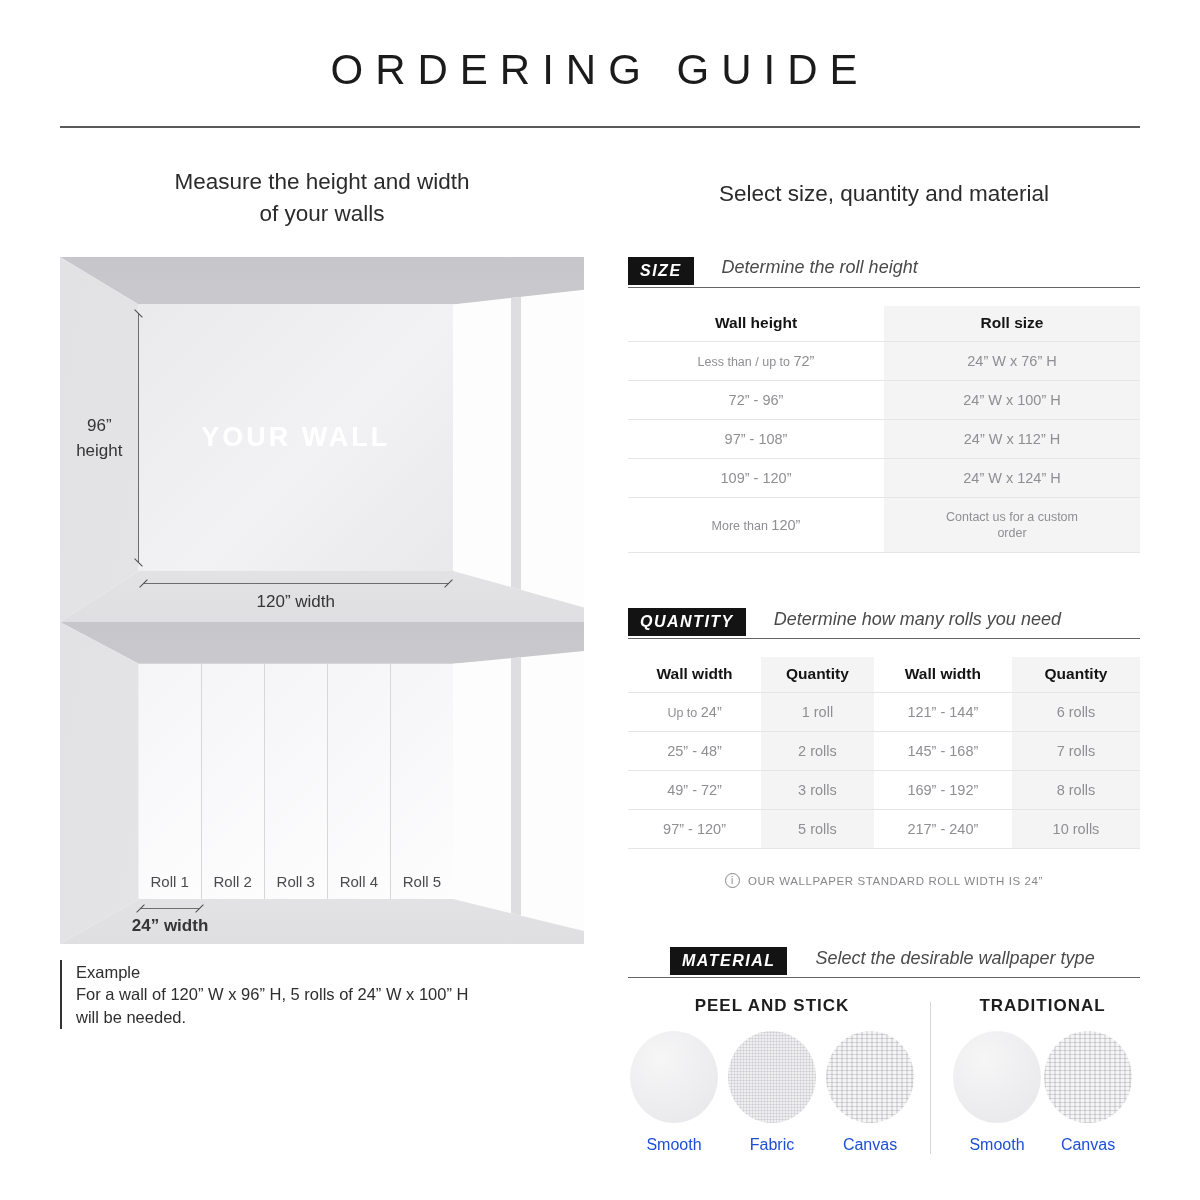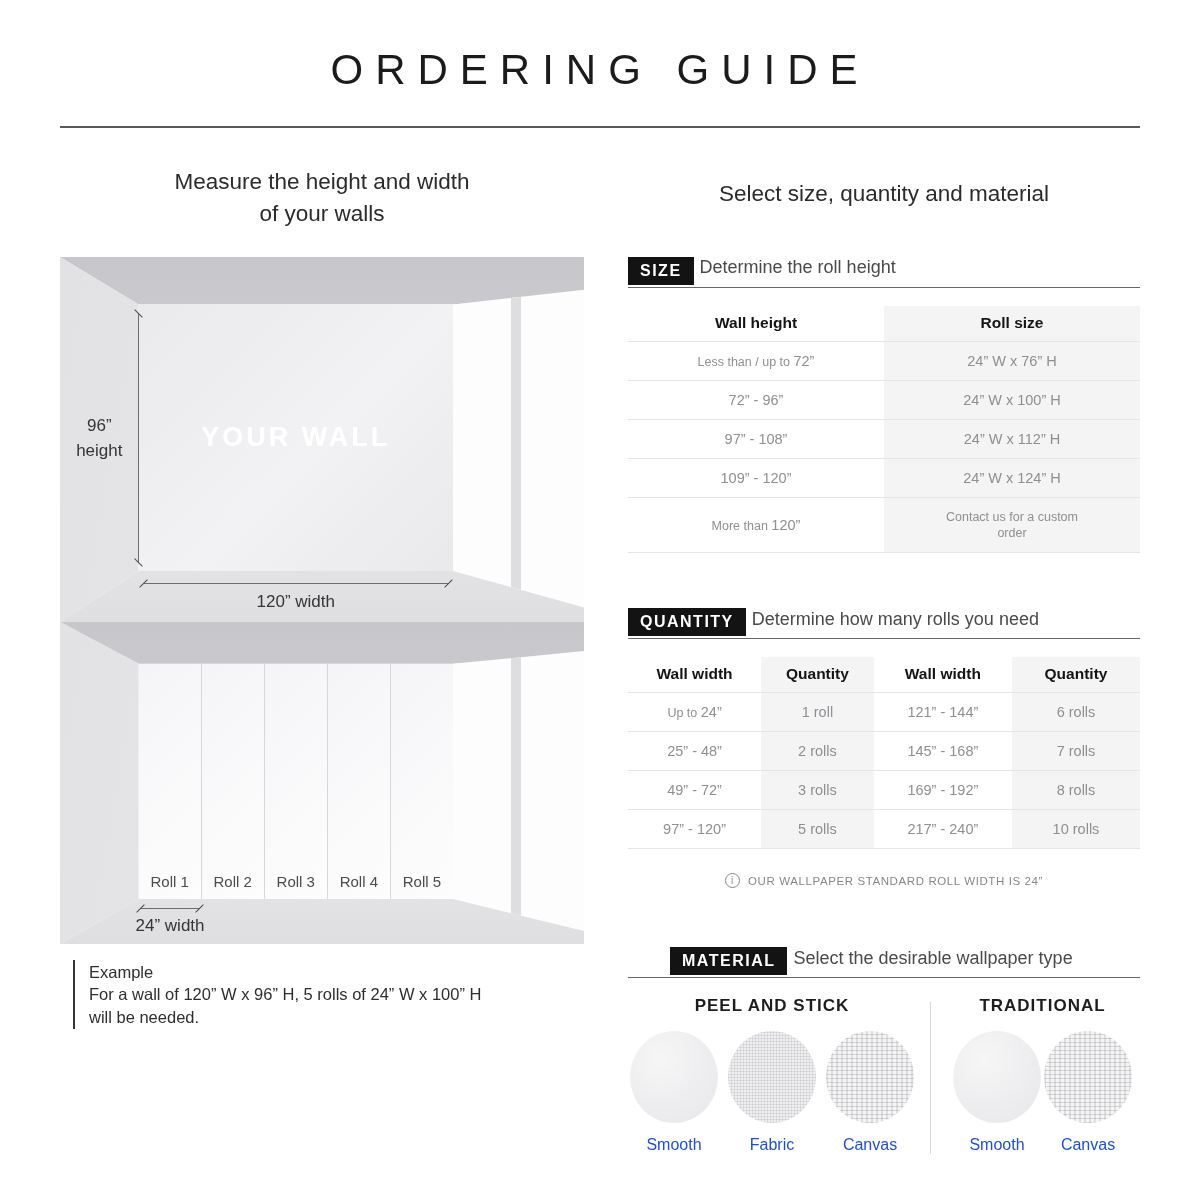--- a/index.html
+++ b/index.html
@@ -83,47 +83,47 @@
   }
   .dim-h::before,.dim-h::after {
     content:""; position:absolute; top:-5px; width:1px; height:11px; background:#4c4c4e; transform:rotate(45deg);
   }
   .dim-h::before { left:-1px; } .dim-h::after { right:-1px; }
   .dim-h.small { left:15.4%; width:11.2%; top:88.8%; }
   .width-label {
     position:absolute; left:15%; top:91.8%; width:60%;
     text-align:center; color:#353537; font-size:17px;
   }
-  .width-label.small { left:10.5%; width:21%; top:91.4%; }
+  .width-label.small { left:10.5%; width:21%; top:91.4%;font-weight:bold; }
   
   .panels {
     position:absolute; left:15%; top:13%; width:60%; height:73%;
     display:flex; background:#fafafb;
   }
   .panel {
     flex:1; position:relative; border-right:1px solid #d7d7da;
     background:linear-gradient(135deg,#f5f5f7 0%,#fdfdfe 100%);
   }
   .panel:last-child { border-right:none; }
   .panel-label {
     position:absolute; bottom:9px; left:0; width:100%;
     text-align:center; color:#4b4b4d; font-size:15px;
   }
   
   .example {
     margin-top:16px; border-left:2px solid #333;
     padding:1px 0 1px 14px;
-    font-size:16.5px; color:#2e2e2e; line-height:1.35;margin-left:13px;
+    font-size:16.5px; color:#2e2e2e; line-height:1.35;
   }
   .example .ex-heading { display:block; }
 
   
   .section-head {
-    display:flex; align-items:center; gap:6px;
-    border-bottom:1px solid #666; padding-bottom:5px;
+    display:flex; align-items:center; gap:28px;
+    border-bottom:1px solid #666; padding-bottom:5px;font-style:italic;
   }
   .size-head     { margin-top:44px; }
   .quantity-head { margin-top:52px; }
   .material-head { margin-top:56px;padding-left:42px; }
   .badge {
     background:#131313; color:#fff;
     font-size:16px; font-weight:600; letter-spacing:1.5px;
     padding:5px 12px; transform:translateY(3px);
   }
   .subtitle { font-size:18px; color:#4a4a4a; }

